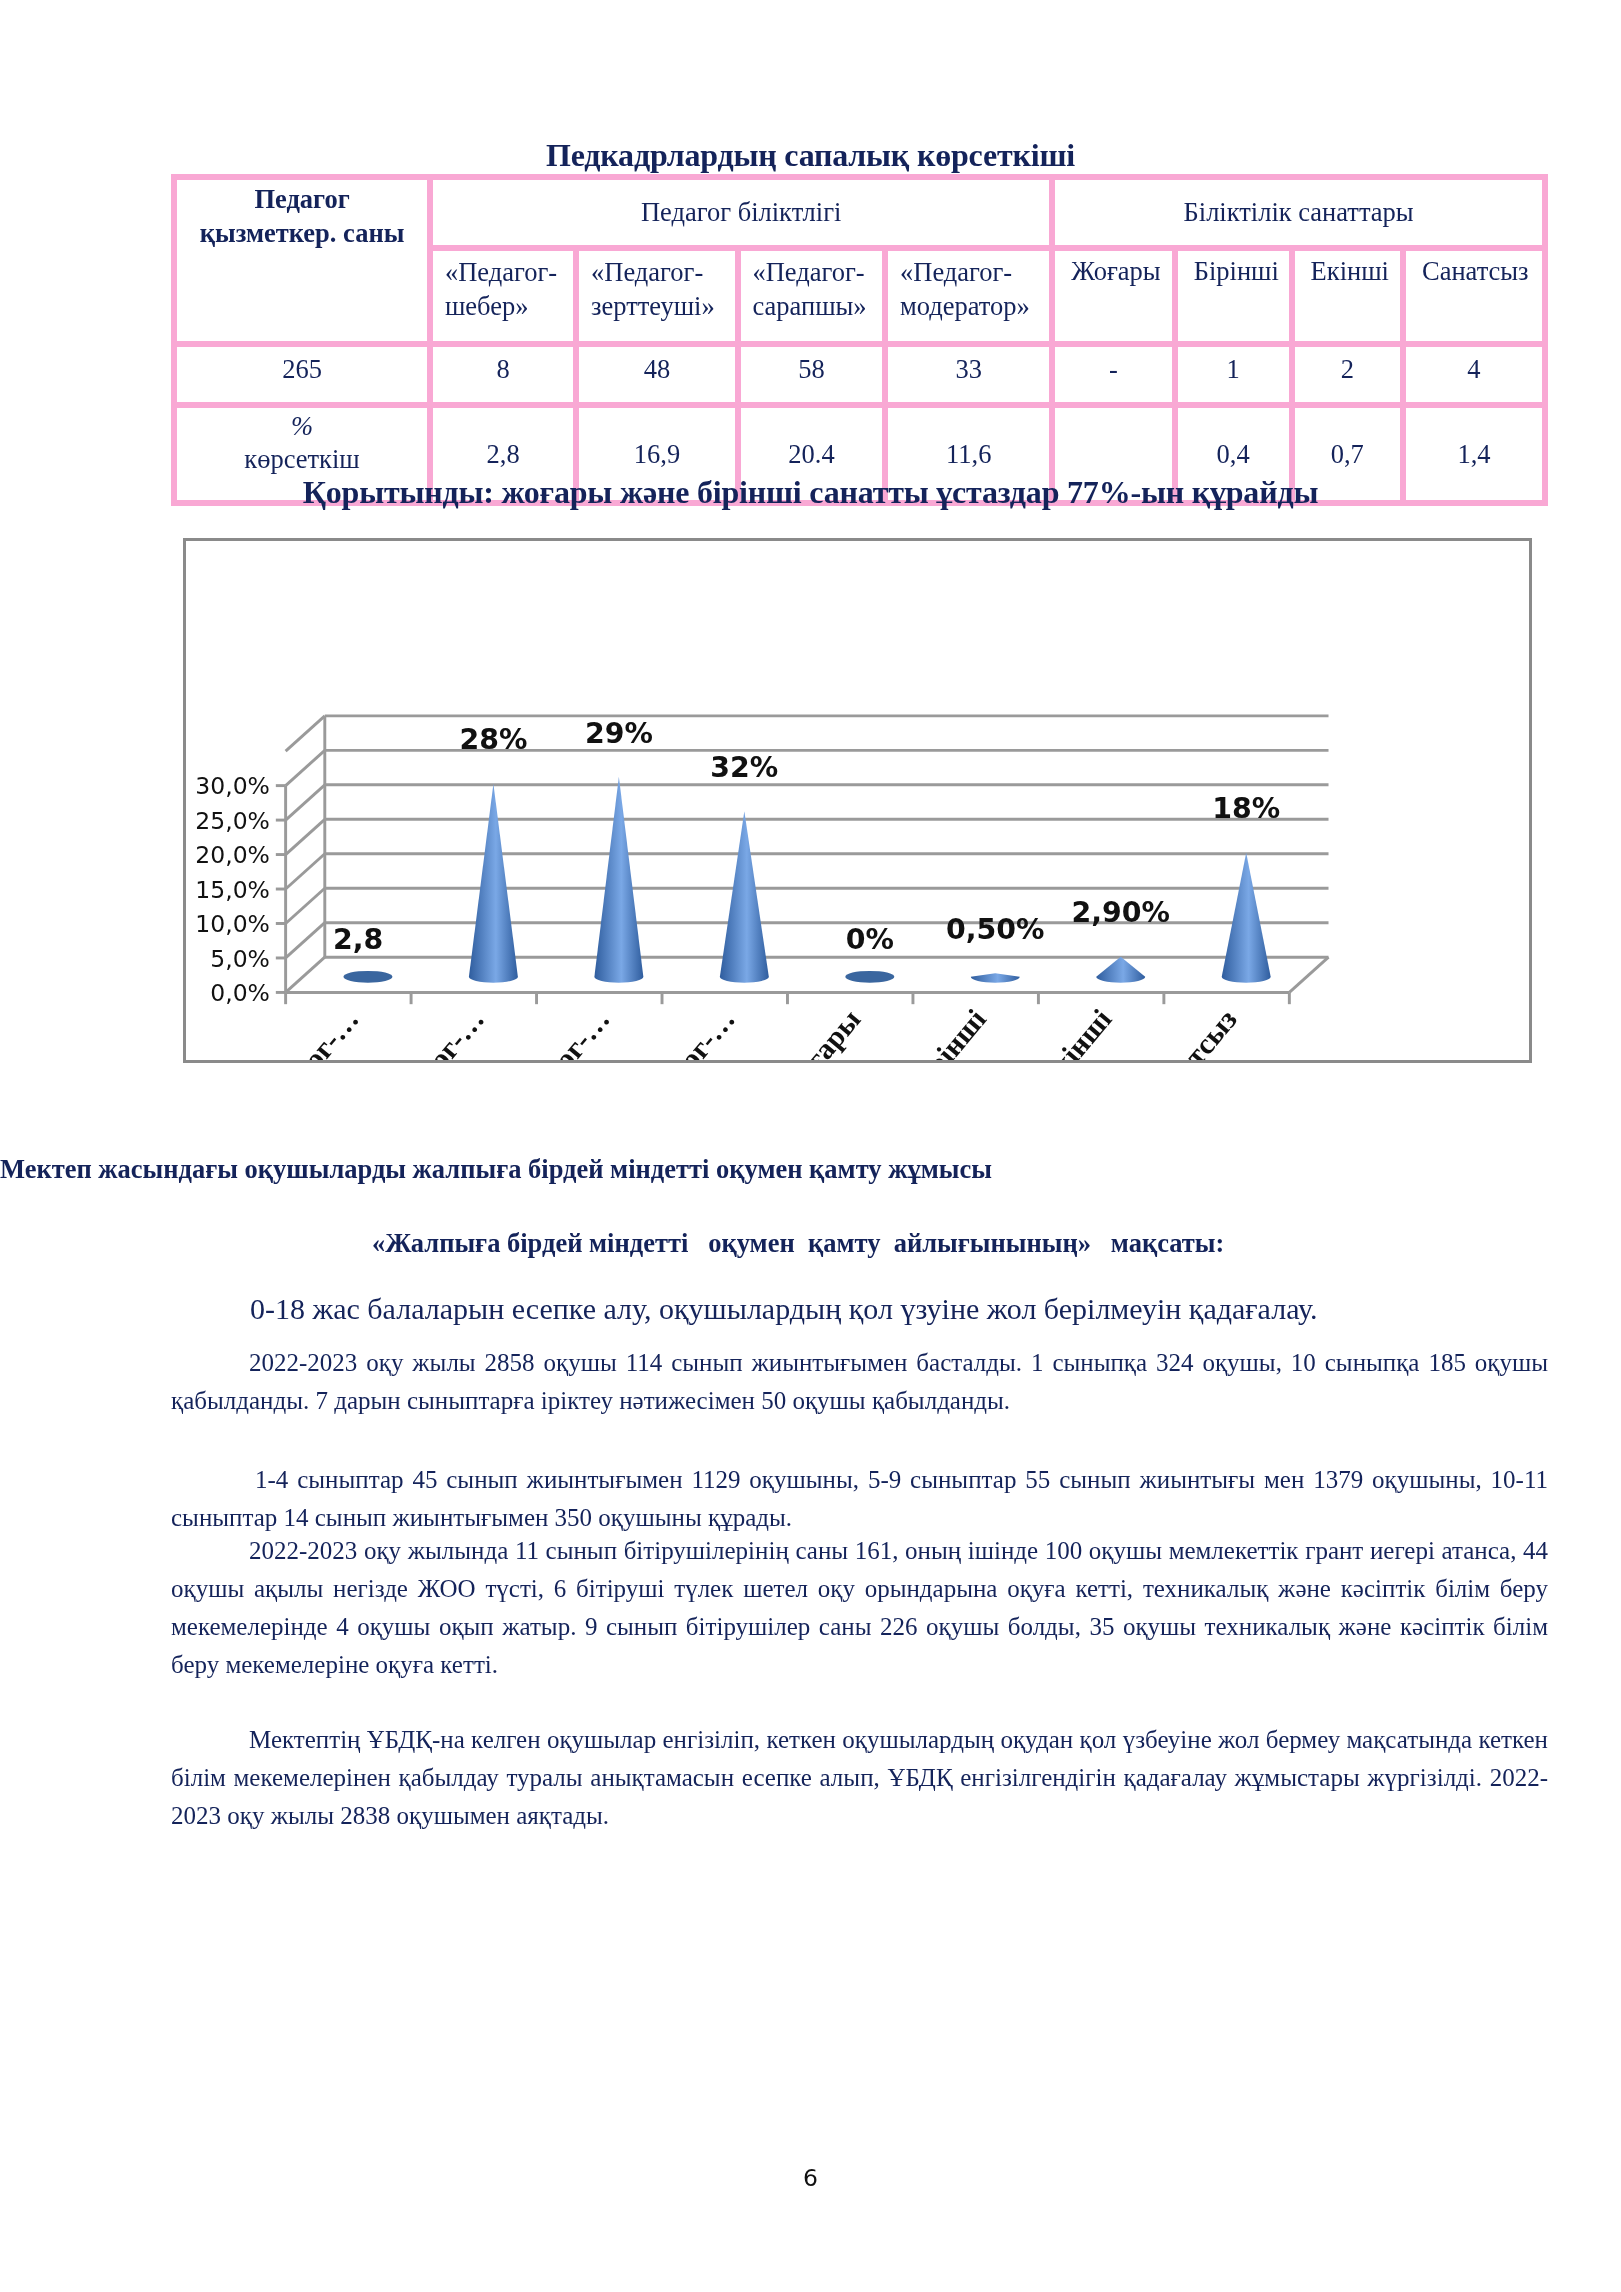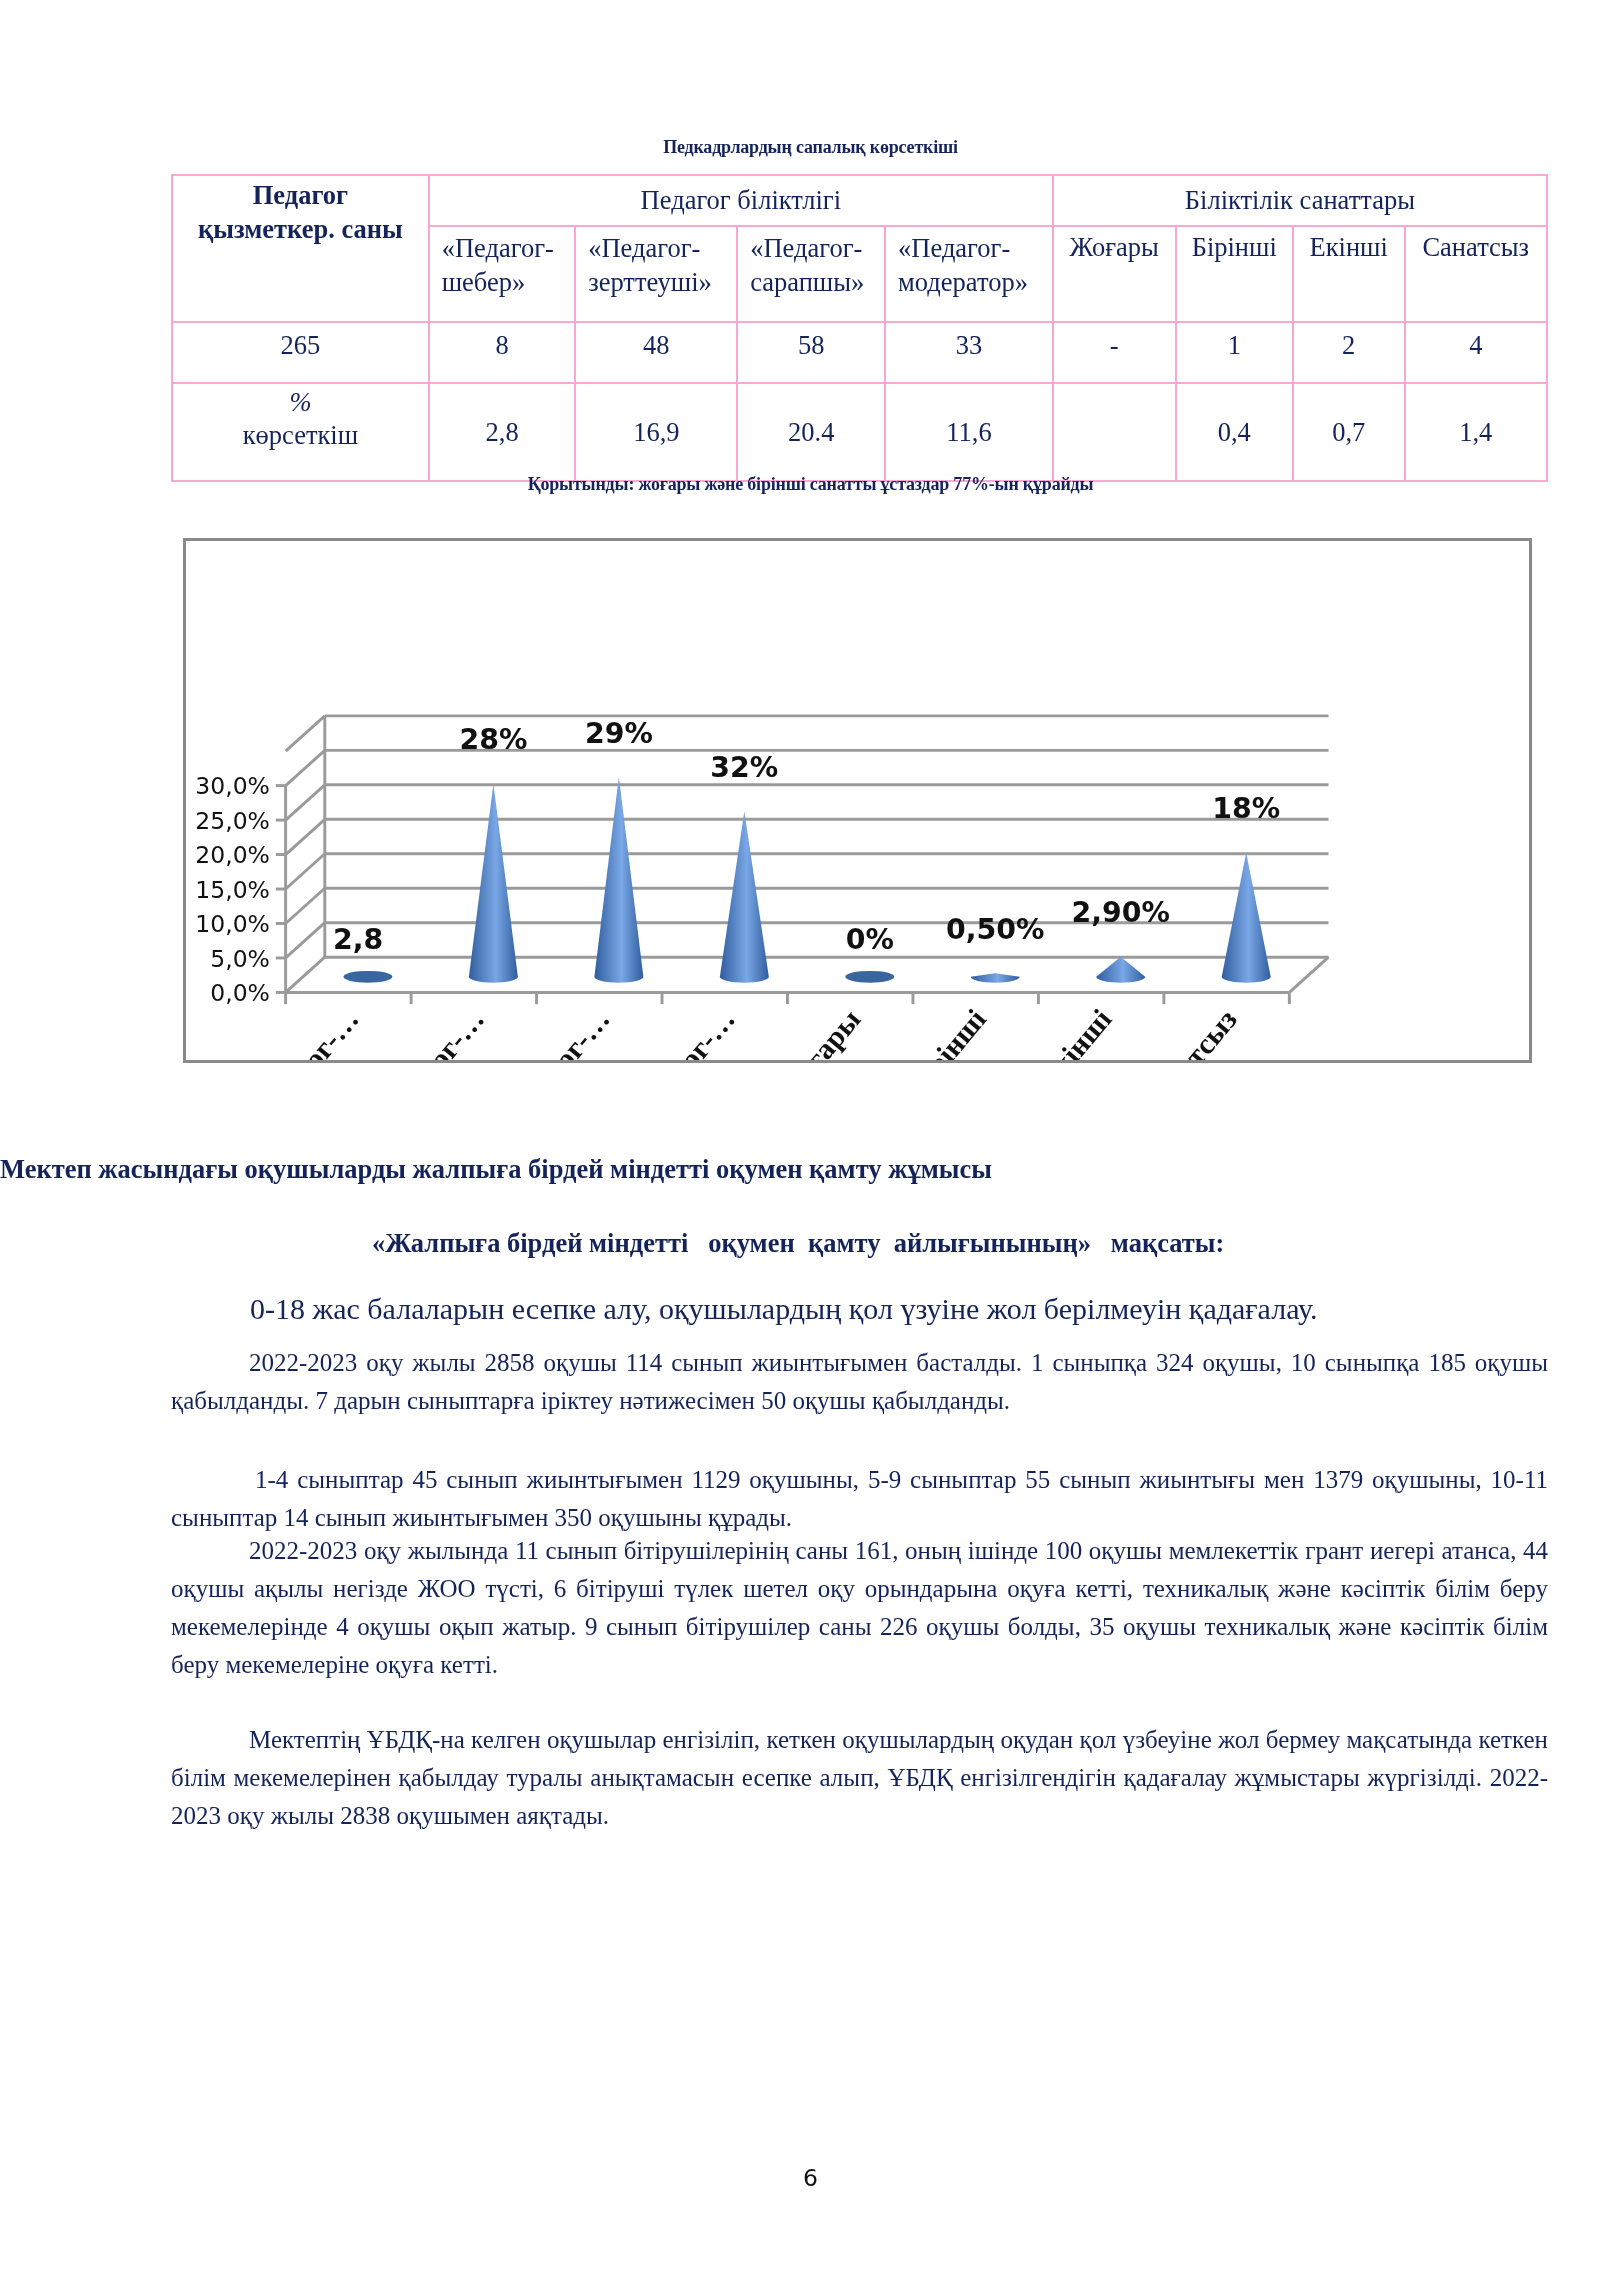--- a/index.html
+++ b/index.html
@@ -3,30 +3,30 @@
 <meta charset="utf-8">
 <style>
   html, body { margin: 0; padding: 0; background: #ffffff; }
   body {
     width: 1621px; height: 2293px; position: relative; overflow: hidden;
     font-family: "Liberation Serif", serif; color: #14235a;
   }
   .abs { position: absolute; }
   .title {
     left: 0; width: 1621px; text-align: center; font-weight: bold;
-    font-size: 18px; letter-spacing: -0.2px;
+    font-size: 32px; letter-spacing: -0.2px;
   }
   
   table.qt {
     position: absolute; left: 171px; top: 174px; width: 1377px;
     border-collapse: collapse; table-layout: fixed;
     font-size: 26.5px; color: #14235a;
   }
   table.qt td {
-    border: 2px solid #f9a8d4; padding: 8px; text-align: center; vertical-align: top;
+    border: 6px solid #f9a8d4; padding: 16px; text-align: center; vertical-align: top;
     line-height: 33px;
   }
   table.qt td.hd-main { font-weight: bold; padding-top: 2px; }
   table.qt td.lbl { text-align: left; padding-left: 11.8px; padding-top: 3.9px; }
   table.qt td.val { vertical-align: top; padding-top: 5.9px; }
   table.qt td.pct { vertical-align: middle; }
   
   .chart-frame {
     left: 183px; top: 538px; width: 1343px; height: 519px;
     border: 3.9px solid #8a8a8a; background: #fff;

